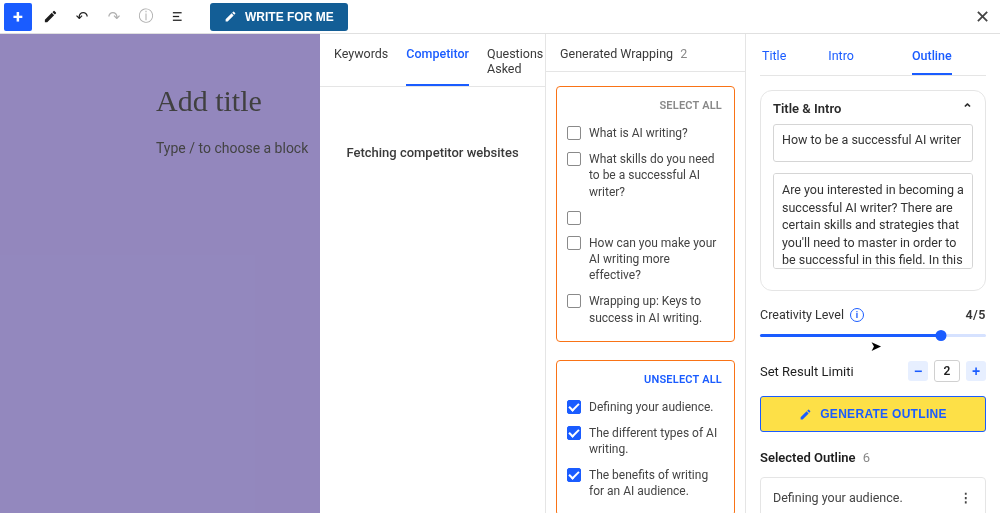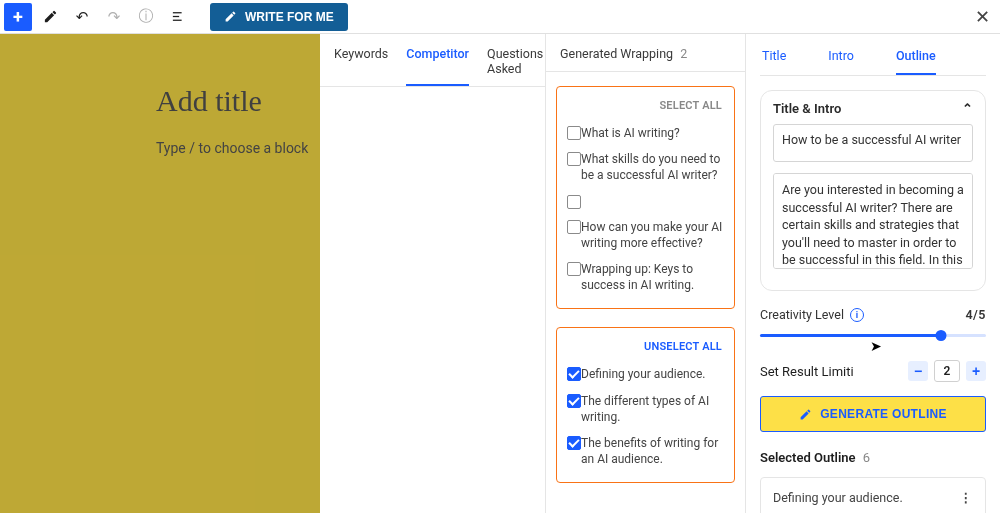--- a/index.html
+++ b/index.html
@@ -8,49 +8,49 @@
 .topbar { height: 34px; display: flex; align-items: center; padding: 0 10px 0 0; border-bottom: 1px solid #e0e0e0; }
 .topbar .plus { width: 28px; height: 28px; background: #1a5cff; color: #fff; display: flex; align-items: center; justify-content: center; border-radius: 2px; margin-left: 4px; font-size: 18px; font-weight: bold; }
 .topbar .icon { width: 28px; height: 28px; display: flex; align-items: center; justify-content: center; color: #1e1e1e; margin-left: 4px; font-size: 15px; }
 .topbar .icon.dim { color: #b0b0b0; }
 .topbar .write-btn { margin-left: 18px; background: #135e96; color: #fff; border: none; padding: 7px 14px; border-radius: 3px; font-size: 12px; font-weight: 600; display: flex; align-items: center; gap: 8px; }
 .topbar .write-btn svg { width: 13px; height: 13px; }
 .topbar .close { margin-left: auto; font-size: 18px; color: #444; cursor: pointer; }
 
 .main { flex: 1; display: flex; overflow: hidden; }
 
-.editor { width: 320px; background: #fde047; position: relative; }
+.editor { width: 320px; background: #c4b5fd; position: relative; }
 .editor .overlay { position: absolute; inset: 0; background: rgba(0,0,0,.25); }
 .editor .content { position: relative; padding: 50px 0 0 156px; }
 .editor h1 { font-family: Georgia, serif; font-size: 30px; font-weight: 400; color: #565656; }
 .editor p { margin-top: 22px; font-size: 14px; color: #5a5a5a; }
 
 .mid { width: 226px; border-right: 1px solid #e5e5e5; display: flex; flex-direction: column; }
 .mid .tabs { display: flex; gap: 18px; padding: 12px 14px 0 14px; border-bottom: 1px solid #e5e5e5; font-size: 12.5px; }
 .mid .tabs span { padding-bottom: 10px; color: #3a3a3a; }
 .mid .tabs span.active { color: #1a5cff; border-bottom: 2px solid #1a5cff; font-weight: 500; }
 .mid .body { flex: 1; display: flex; align-items: flex-start; justify-content: center; padding-top: 58px; font-size: 13px; color: #3a3a3a; font-weight: 500; }
 
 .outlines { width: 200px; border-right: 1px solid #e5e5e5; display: flex; flex-direction: column; }
 .outlines .hdr { padding: 12px 14px 10px; font-size: 12.5px; color: #3a3a3a; border-bottom: 1px solid #e5e5e5; }
 .outlines .hdr .count { color: #888; margin-left: 4px; }
 .outlines .scroll { flex: 1; overflow-y: auto; padding: 14px 10px; display: flex; flex-direction: column; gap: 18px; }
 .card { border: 1px solid #f97316; border-radius: 4px; padding: 10px 8px; }
 .card .toggle { text-align: right; font-size: 11px; font-weight: 600; color: #1a5cff; padding: 2px 4px 8px; letter-spacing: .2px; }
 .card .toggle.gray { color: #888; }
-.item { display: flex; align-items: flex-start; padding: 5px 2px; }
+.item { display: flex; align-items: flex-start; gap: 8px; padding: 5px 2px; }
 .item .cb { width: 14px; height: 14px; border: 1.5px solid #8a8a8a; border-radius: 2px; flex: none; margin-top: 1px; position: relative; }
 .item .cb.checked { background: #1a5cff; border-color: #1a5cff; }
 .item .cb.checked::after { content: ""; position: absolute; left: 3px; top: 0px; width: 4px; height: 8px; border: solid #fff; border-width: 0 2px 2px 0; transform: rotate(45deg); }
 .item .lbl { font-size: 12px; color: #444; line-height: 1.35; }
 
 .side { flex: 1; padding: 0 14px 14px; overflow-y: auto; }
 .side .tabs { display: flex; gap: 42px; padding: 14px 2px 0; border-bottom: 1px solid #e5e5e5; font-size: 12.5px; }
 .side .tabs span { padding-bottom: 10px; color: #1a5cff; cursor: pointer; }
-.side .tabs span.active { border-bottom: 2px solid #1a5cff; font-weight: 500; }
+.side .tabs span.active { border-bottom: 2px solid #1a5cff; font-weight: 500; margin-left: 16px; }
 .sect { border: 1px solid #e5e5e5; border-radius: 12px; margin-top: 14px; padding: 10px 12px; position: relative; }
 .sect .shdr { display: flex; justify-content: space-between; align-items: center; font-size: 13px; font-weight: 600; color: #2a2a2a; margin-bottom: 8px; }
 .sect .shdr .chev { font-size: 13px; }
 .ta { width: 100%; border: 1px solid #d5d5d5; border-radius: 3px; padding: 7px 8px; font-size: 12.5px; color: #333; font-family: inherit; resize: none; margin-bottom: 8px; }
 .ta.small { height: 38px; }
 .ta.big { height: 96px; line-height: 1.4; }
 
 .rowhdr { display: flex; align-items: center; margin-top: 16px; margin-bottom: 6px; font-size: 12.5px; color: #333; }
 .rowhdr .info { width: 14px; height: 14px; border: 1.4px solid #1a5cff; color: #1a5cff; border-radius: 50%; font-size: 9px; display: flex; align-items: center; justify-content: center; margin-left: 6px; font-weight: bold; }
 .rowhdr .val { margin-left: auto; font-weight: 600; letter-spacing: .5px; }
@@ -115,20 +115,21 @@
     </div>
     <div class="overlay"></div>
   </div>
 
   <div class="mid">
     <div class="tabs" id="mid-tabs">
         <span>Keywords</span>
         <span class="active">Competitor</span>
         <span>Questions Asked</span>
       </div>
+    <div class="body">Fetching competitor websites</div>
   </div>
 
   <div class="outlines">
     <div class="hdr">
       <span>Generated Wrapping</span>
       <span class="count">2</span>
     </div>
     <div class="scroll" id="outline-cards">
         <div class="card">
           <div class="toggle gray">SELECT ALL</div>

